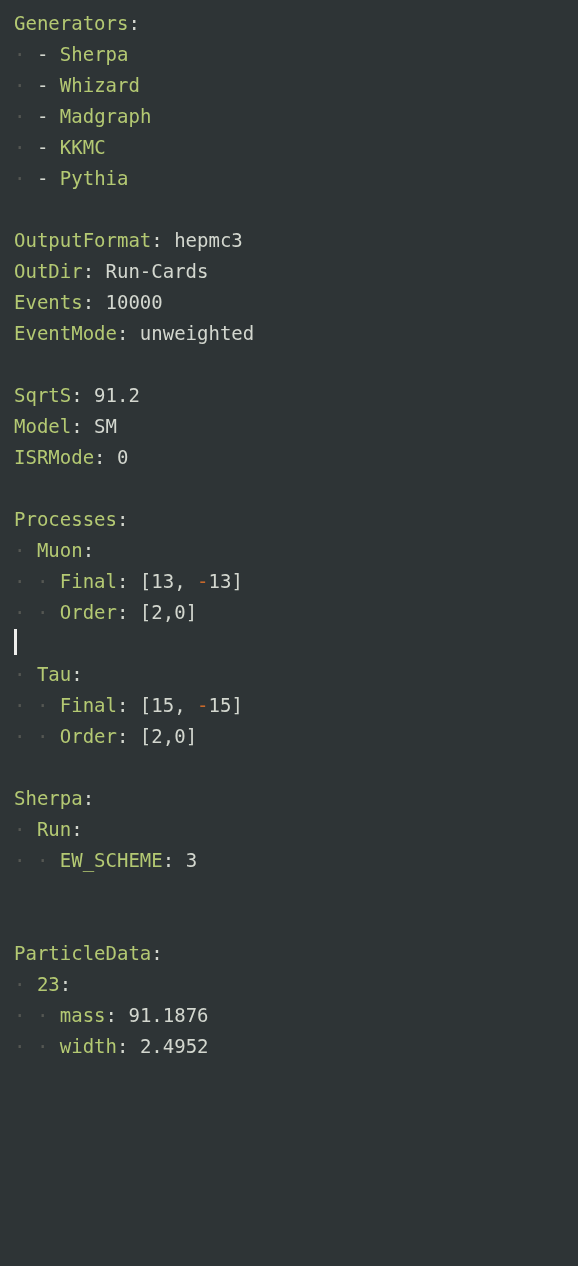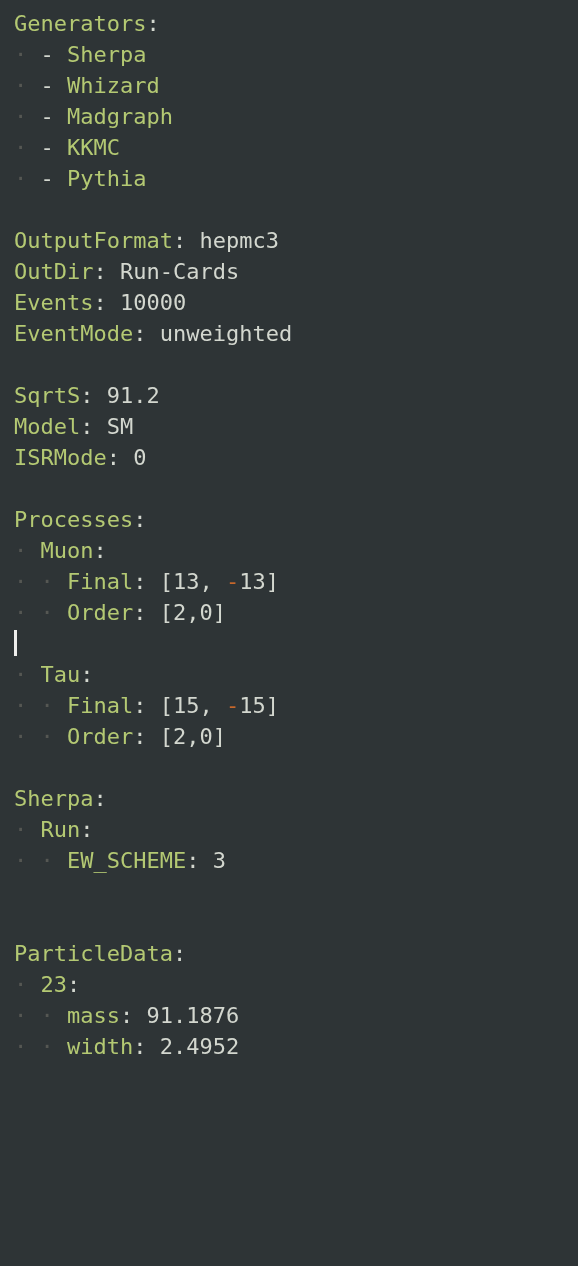--- a/index.html
+++ b/index.html
@@ -1,20 +1,20 @@
 <!DOCTYPE html>
 <html><head>
 <meta charset="utf-8">
 <style>
   html,body{margin:0;padding:0;background:#2e3436;width:578px;height:1266px;overflow:hidden}
   pre{
     margin:0;
     padding:8px 0 0 14px;
     font-family:ui-monospace,SFMono-Regular,Menlo,Consolas,"DejaVu Sans Mono",monospace;
-    font-size:22px;
+    font-size:19px;
     line-height:31px;
     white-space:pre;
     color:#d3d7cf;
   }
   .key   {color:#b4c973}   
   .str   {color:#d3d7cf}   
   .num   {color:#d3d7cf}   
   .neg   {color:#c8682b}   
   .dash  {color:#d3d7cf}
   .guide {color:#555753}

